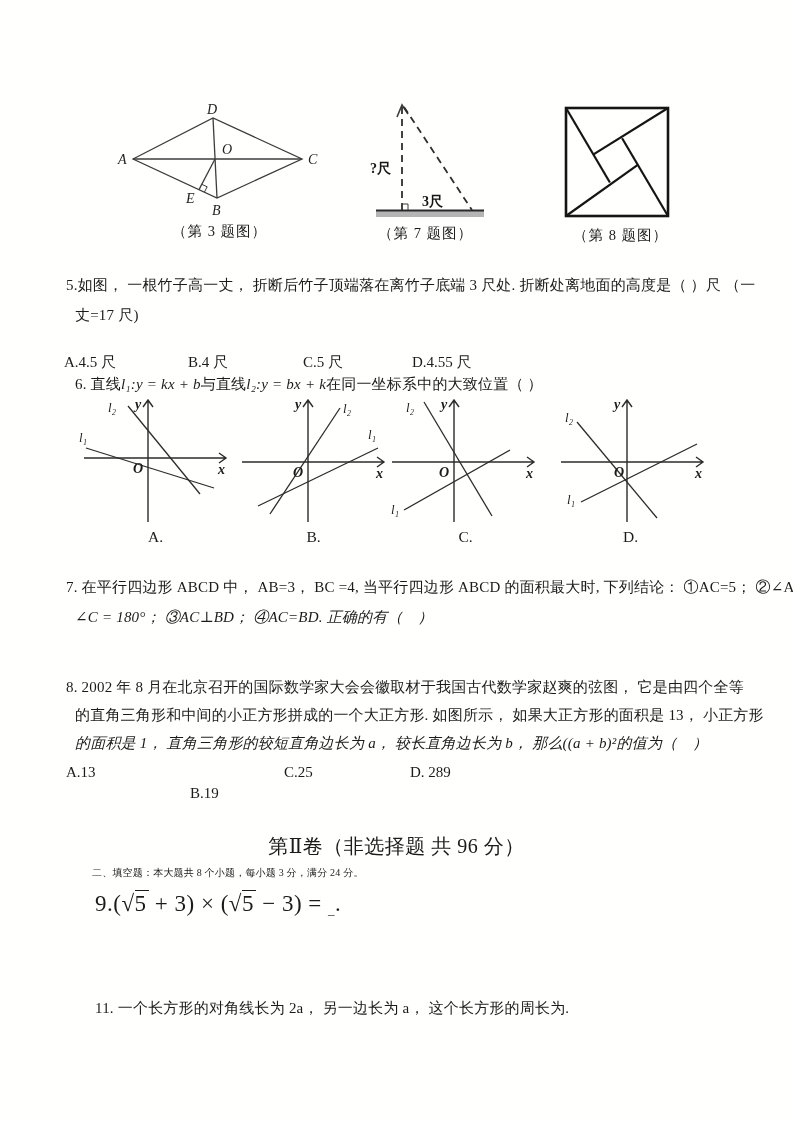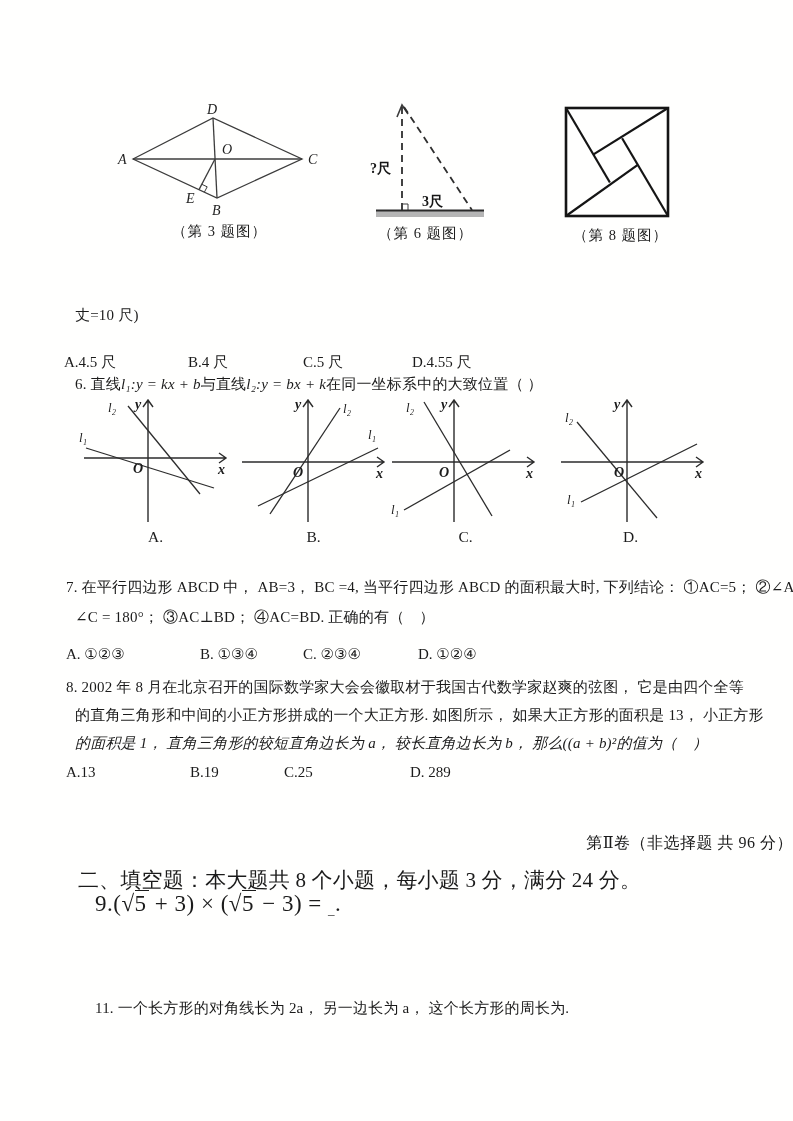--- a/index.html
+++ b/index.html
@@ -17,21 +17,21 @@
   .thick{stroke:#151515;fill:none;}
   .graph{position:absolute;top:396px;width:155px;}
   .graph svg{display:block;}
   .ax{stroke:#2c2c2c;stroke-width:1.4;fill:none;}
   .ln{stroke:#2c2c2c;stroke-width:1.3;}
   .gtext{font-family:"Liberation Serif","DejaVu Serif",serif;font-style:italic;font-size:13px;fill:#1b1b1b;}
   .gtextb{font-family:"Liberation Serif","DejaVu Serif",serif;font-style:italic;font-weight:bold;font-size:14px;fill:#1b1b1b;}
   .glabel{text-align:center;font-size:15.5px;margin-top:2px;}
   .fig4text{font-family:"Liberation Serif","DejaVu Serif",serif;font-style:italic;font-size:14px;fill:#222;}
   .fig5text{font-family:"Liberation Serif","DejaVu Serif",serif;font-weight:bold;font-size:14px;fill:#161616;}
-  .sect{position:absolute;width:793px;text-align:right;font-size:16px;letter-spacing:.5px;}
+  .sect{position:absolute;width:793px;text-align:center;font-size:20px;letter-spacing:.5px;}
   .q9{position:absolute;font-size:23px;letter-spacing:.5px;white-space:nowrap;text-align:center;}
   .q9 .rad{border-top:1.7px solid #1b1b1b;padding:0 2px 0 0;}
   .q9 .blank{font-size:13px;vertical-align:-3px;}
   .math{font-style:italic;}
 </style>
 </head>
 <body>
 
 <div class="page">
 
@@ -53,32 +53,33 @@
   <svg class="figsvg" style="left:358px;top:95px;" width="135" height="130" viewBox="0 0 135 130">
     <path class="fig-line" style="stroke-width:1.6" d="M39,22 L44,10 L50,19"></path>
     <line class="dash" x1="44" y1="12" x2="44" y2="115"></line>
     <line class="dash" x1="46" y1="12" x2="114" y2="115"></line>
     <path class="fig-line" style="stroke-width:1" d="M44,109 L50,109 L50,115"></path>
     <rect x="18" y="116" width="108" height="6" fill="#b5b5b5"></rect>
     <line x1="18" y1="115.5" x2="126" y2="115.5" stroke="#2a2a2a" stroke-width="2"></line>
     <text class="fig5text" x="12" y="78">?尺</text>
     <text class="fig5text" x="64" y="111">3尺</text>
   </svg>
-  <div class="cap" style="left:358px;top:224px;width:135px;">（第 6 题图）</div>
+  <div class="cap" style="left:358px;top:224px;width:135px;">（第 7 题图）</div>
 
   <svg class="figsvg" style="left:558px;top:100px;" width="125" height="124" viewBox="0 0 125 124">
     <rect class="thick" style="stroke-width:2.6" x="8" y="8" width="102" height="108"></rect>
     <line class="thick" style="stroke-width:2.2" x1="8" y1="8" x2="51.9" y2="82.5"></line>
     <line class="thick" style="stroke-width:2.2" x1="110" y1="8" x2="35.5" y2="54.4"></line>
     <line class="thick" style="stroke-width:2.2" x1="110" y1="116" x2="64.1" y2="38.2"></line>
     <line class="thick" style="stroke-width:2.2" x1="8" y1="116" x2="79.4" y2="65.2"></line>
   </svg>
   <div class="cap" style="left:558px;top:226px;width:125px;">（第 8 题图）</div>
 
-  <div class="t" style="left:75px;top:306px;">丈=10 尺)</div>
+  <div class="t" style="left:66px;top:276px;">5.如图， 一根竹子高一丈， 折断后竹子顶端落在离竹子底端 3 尺处. 折断处离地面的高度是（  ）尺 （一</div>
+  <div class="t" style="left:75px;top:306px;">丈=17 尺)</div>
   <div class="optrow" style="top:353px;">
     <span style="left:64px;">A.4.5 尺</span>
     <span style="left:188px;">B.4 尺</span>
     <span style="left:303px;">C.5 尺</span>
     <span style="left:412px;">D.4.55 尺</span>
   </div>
 
   <div class="t" style="left:75px;top:375px;"><span>6.  直线</span><span class="math">l₁:y = kx + b</span><span>与直线</span><span class="math">l₂:y = bx + k</span><span>在同一坐标系中的大致位置（ ）</span></div>
 
   <div class="graph" style="left:78px;">
@@ -135,38 +136,32 @@
       <text class="gtextb" x="142" y="82">x</text>
       <text class="gtextb" x="61" y="13">y</text>
       <text class="gtextb" x="61" y="81">O</text>
       <text class="gtext" x="12" y="26">l₂</text>
       <text class="gtext" x="14" y="108">l₁</text>
     </svg>
     <div class="glabel">D.</div>
   </div>
 
   <div class="t" style="left:66px;top:578px;">7.  在平行四边形 ABCD 中， AB=3， BC =4, 当平行四边形 ABCD 的面积最大时, 下列结论： ①AC=5； ②∠A+</div>
-  <div class="t" style="left:75px;top:608px;">∠C = 180°； ③AC⊥BD； ④AC=BD.  正确的有（　）</div>
-  <div class="optrow" style="top:645px;">
-    <span style="left:66px;">A. ①②③</span>
-    <span style="left:200px;">B. ①③④</span>
-    <span style="left:303px;">C. ②③④</span>
-    <span style="left:418px;">D. ①②④</span>
-  </div>
+  <div class="t" style="left:75px;top:608px;font-style:italic;">∠C = 180°； ③AC⊥BD； ④AC=BD.  正确的有（　）</div>
 
   <div class="t" style="left:66px;top:678px;">8.  2002 年 8 月在北京召开的国际数学家大会会徽取材于我国古代数学家赵爽的弦图， 它是由四个全等</div>
   <div class="t" style="left:75px;top:706px;">的直角三角形和中间的小正方形拼成的一个大正方形. 如图所示， 如果大正方形的面积是 13， 小正方形</div>
   <div class="t" style="left:75px;top:734px;font-style:italic;">的面积是 1， 直角三角形的较短直角边长为 a， 较长直角边长为 b， 那么((a + b)²的值为（　）</div>
   <div class="optrow" style="top:764px;">
     <span style="left:66px;">A.13</span>
-    <span style="left:190px;">B.19</span>
+    <span style="left:190px;margin-top:21px;">B.19</span>
     <span style="left:284px;">C.25</span>
     <span style="left:410px;">D.  289</span>
   </div>
 
   <div class="sect" style="top:833px;">第Ⅱ卷（非选择题 共 96 分）</div>
-  <div class="t" style="left:78px;top:866px;font-size:21px;">二、填空题：本大题共 8 个小题，每小题 3 分，满分 24 分。</div>
+  <div class="t" style="left:92px;top:866px;font-size:10px;">二、填空题：本大题共 8 个小题，每小题 3 分，满分 24 分。</div>
 
   <div class="q9" style="left:95px;top:891px;"><span>9.</span><span>(</span><span>√</span><span class="rad">5</span><span> + 3) × (</span><span>√</span><span class="rad">5</span><span> − 3) = </span><span class="blank">_</span><span>.</span></div>
 
   <div class="t" style="left:95px;top:999px;">11.  一个长方形的对角线长为 2a， 另一边长为 a， 这个长方形的周长为.</div>
 
 </div>
 
 </body></html>

